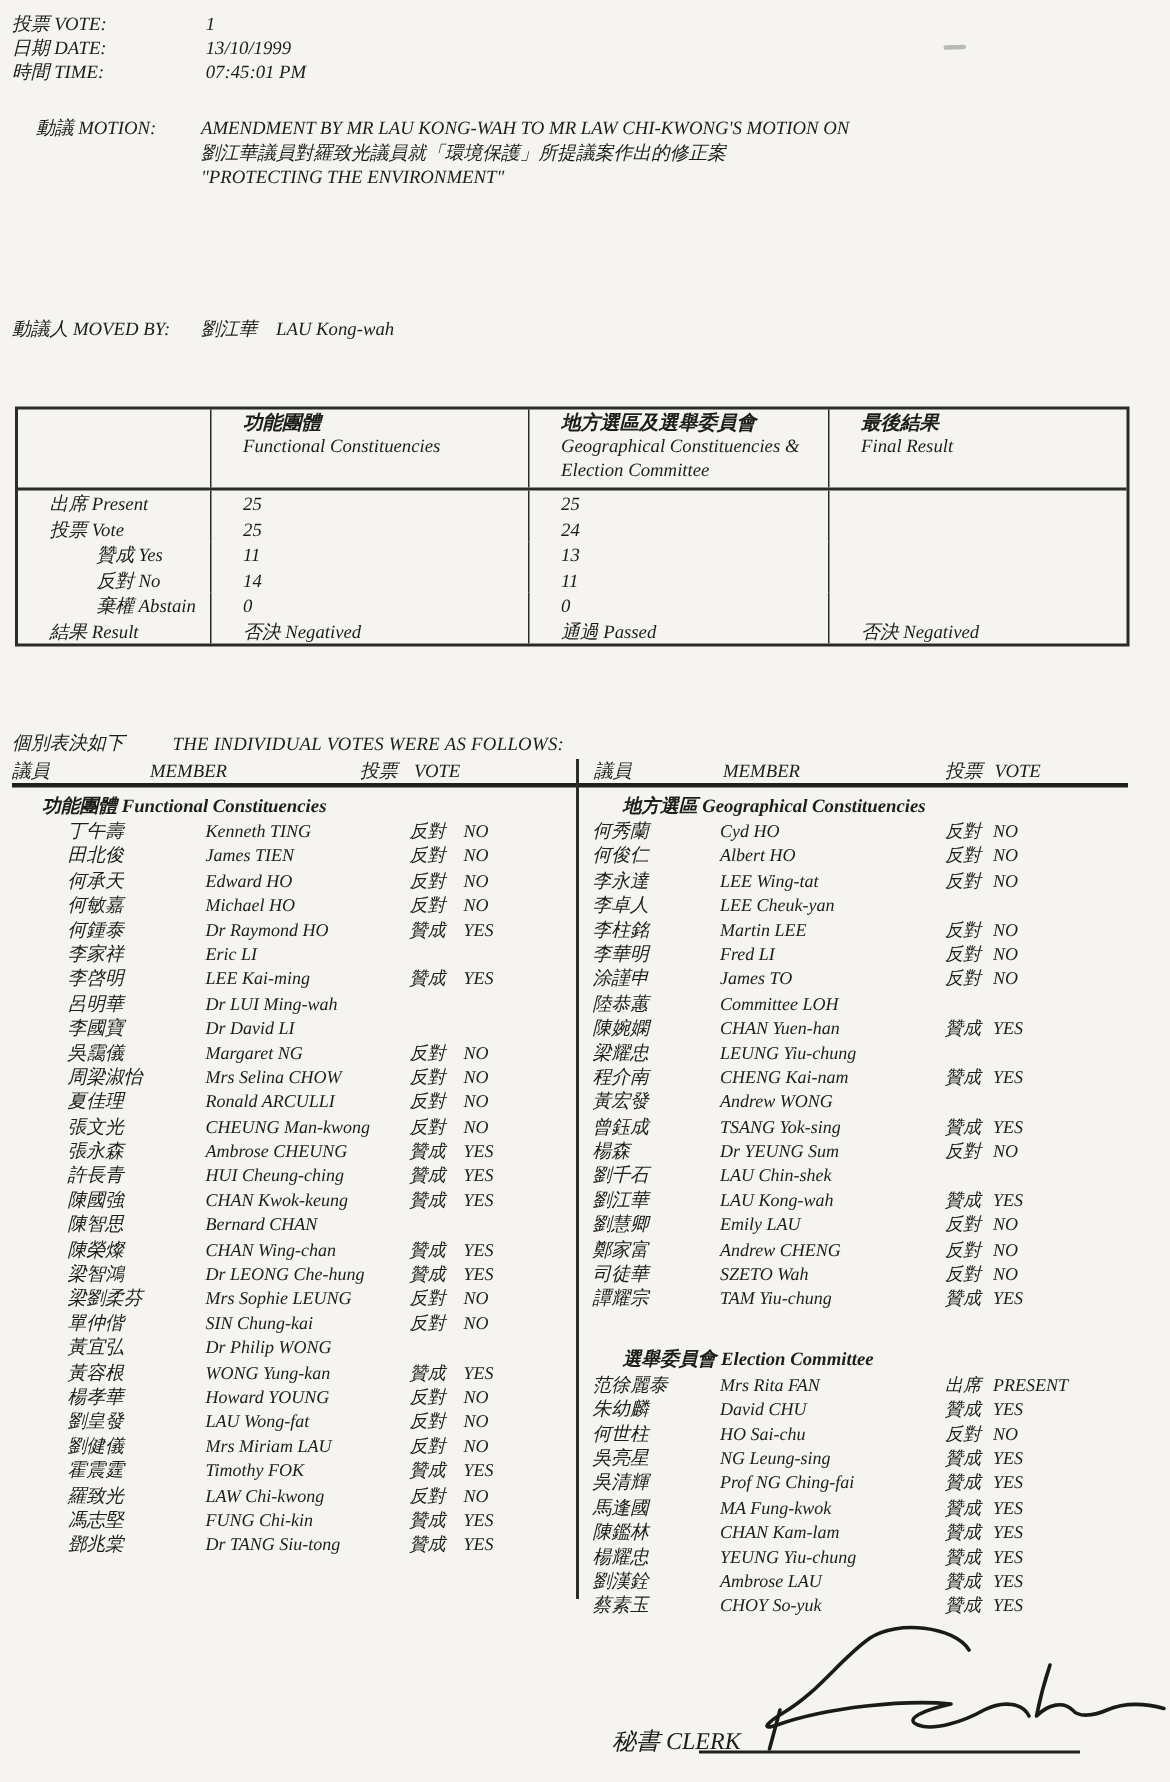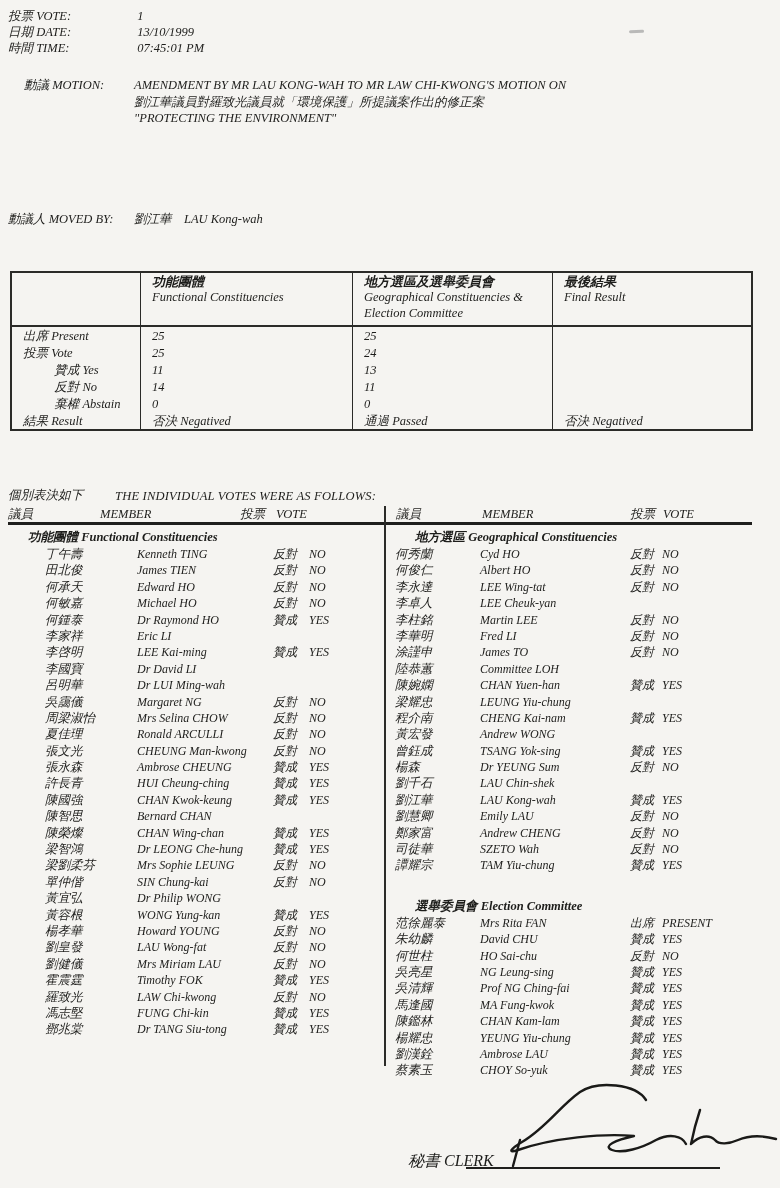--- a/index.html
+++ b/index.html
@@ -24,21 +24,21 @@
   .movedby-label{left:8px; top:211px;}
   .movedby-value{left:134px; top:211px; white-space:nowrap;}
 
   
   .sum-table{
     left:10px; top:271px; width:743px;
     border:2px solid #2b2b28; box-sizing:border-box;
     background:transparent;
   }
   .sum-row{display:grid; grid-template-columns:128px 212px 200px 1fr;}
-  .sum-cell{box-sizing:border-box; padding:1px 0 0 11px; overflow:hidden; white-space:nowrap;}
+  .sum-cell{box-sizing:border-box; padding:1px 0 0 21px; overflow:hidden; white-space:nowrap;}
   .sum-cell + .sum-cell{border-left:1.5px solid #2b2b28;}
   .sum-head{height:52px; border-bottom:2px solid #2b2b28;}
   .sum-head .cn{font-weight:bold; font-size:13px; line-height:16px;}
   .sum-head .en{font-size:12.5px; line-height:15.5px; white-space:normal;}
   .sum-body-row{height:17px; line-height:16px;}
 
   
   .intro-cn{left:8px; top:487px;}
   .intro-en{left:115px; top:489px; letter-spacing:.2px;}
   .ivh{top:506px; height:16px; line-height:16px;}
@@ -226,29 +226,29 @@
         </div>
 
         <div class="vrow">
           <span class="cn">李啓明</span>
           <span class="en">LEE Kai-ming</span>
           <span class="vc">贊成</span>
           <span class="ve">YES</span>
         </div>
 
         <div class="vrow">
+          <span class="cn">呂明華</span>
+          <span class="en">Dr LUI Ming-wah</span>
+          <span class="vc"></span>
+          <span class="ve"></span>
+        </div>
+
+        <div class="vrow">
           <span class="cn">李國寶</span>
           <span class="en">Dr David LI</span>
-          <span class="vc"></span>
-          <span class="ve"></span>
-        </div>
-
-        <div class="vrow">
-          <span class="cn">呂明華</span>
-          <span class="en">Dr LUI Ming-wah</span>
           <span class="vc"></span>
           <span class="ve"></span>
         </div>
 
         <div class="vrow">
           <span class="cn">吳靄儀</span>
           <span class="en">Margaret NG</span>
           <span class="vc">反對</span>
           <span class="ve">NO</span>
         </div>

